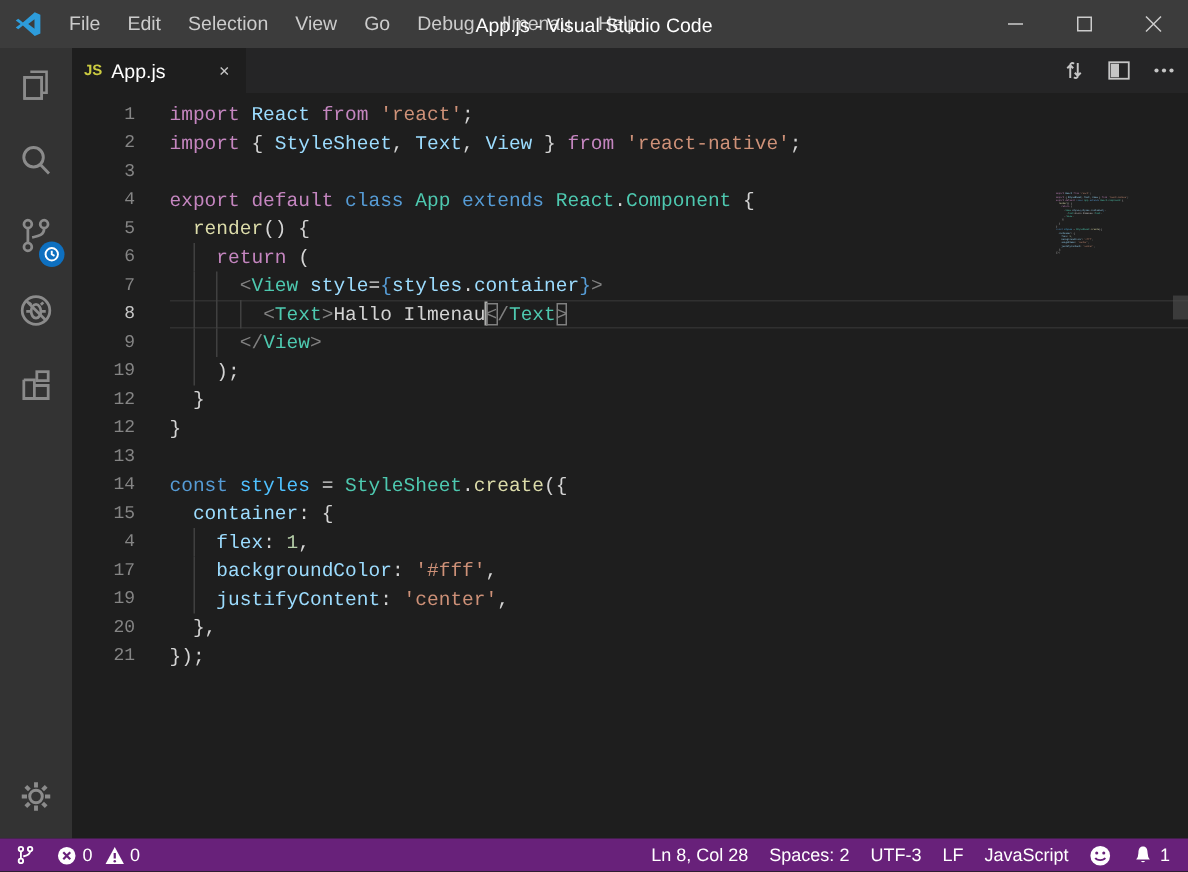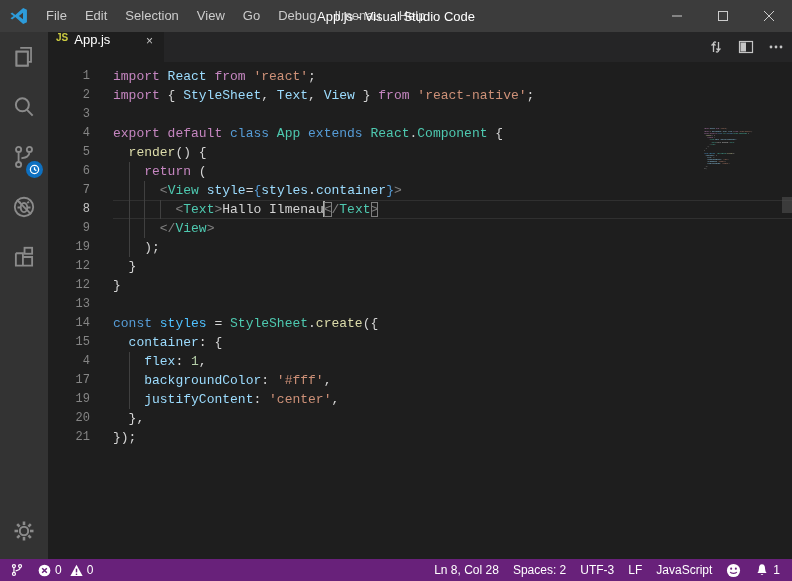--- a/index.html
+++ b/index.html
@@ -20,21 +20,21 @@
   
   .activitybar { position:absolute; left:0; top:32px; width:48px; height:527px; background:#333333; }
   .ab-item { width:48px; height:50px; display:flex; align-items:center; justify-content:center; position:relative; }
   .ab-badge { position:absolute; right:5px; bottom:4px; width:17px; height:17px; border-radius:50%;
               background:#0E70C0; display:flex; align-items:center; justify-content:center; }
   .ab-gear { position:absolute; bottom:8px; left:0; width:48px; height:40px;
              display:flex; align-items:center; justify-content:center; }
 
   
   .tabbar { position:absolute; left:48px; top:32px; width:744px; height:30px; background:#252526; display:flex; }
-  .tab { width:116px; height:30px; background:#1E1E1E; display:flex; padding:0 8px; color:#FFFFFF; }
+  .tab { width:116px; height:30px; background:#1E1E1E; display:flex; align-items:center; padding:0 8px; color:#FFFFFF; }
   .tab-js { color:#CBCB41; font-weight:bold; font-size:10px; margin-right:6px; font-family:"Liberation Sans",sans-serif; }
   .tab-label { font-size:13px; flex:1; }
   .tab-close { color:#C5C5C5; font-size:12px; padding:2px 3px; border-radius:3px; }
   .tab-actions { position:absolute; right:8px; top:0; height:30px; display:flex; align-items:center; gap:14px; }
   .tab-action { display:flex; align-items:center; }
 
   
   .editor { position:absolute; left:48px; top:62px; width:744px; height:497px; background:#1E1E1E; overflow:hidden; }
   .code-area { position:absolute; top:5px; left:0; right:0; }
   .code-row { display:flex; height:19px; }

